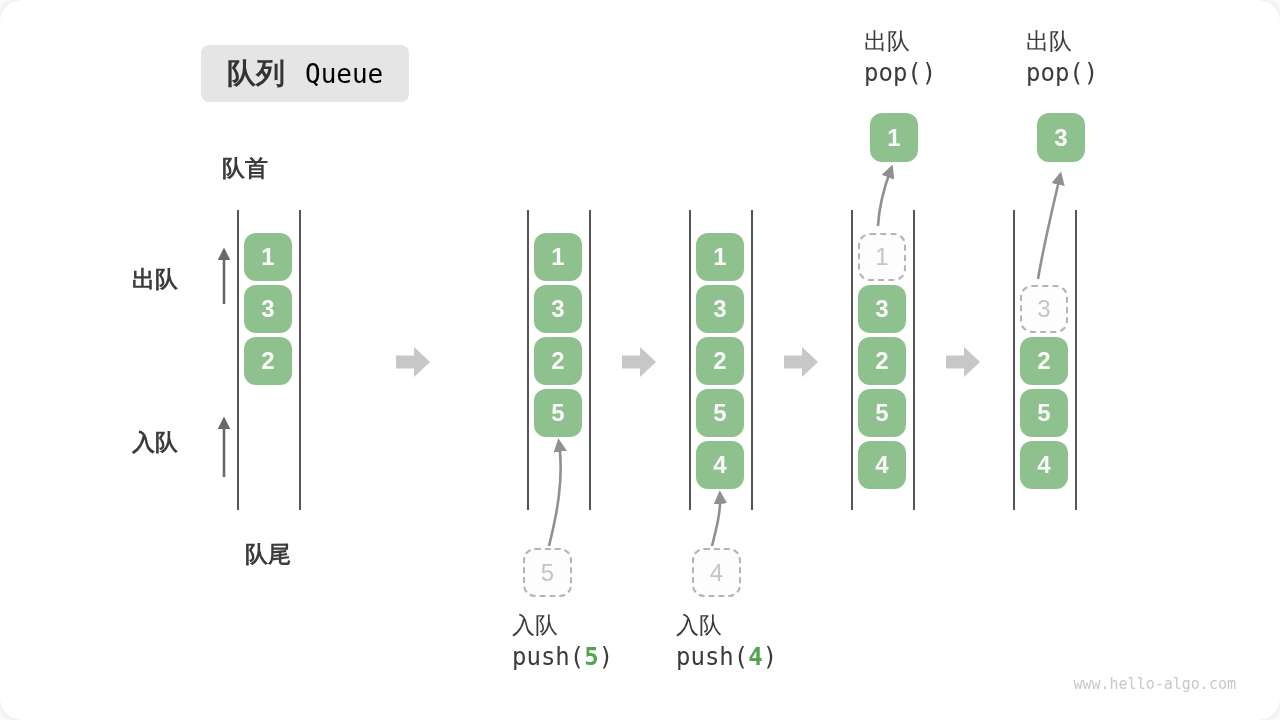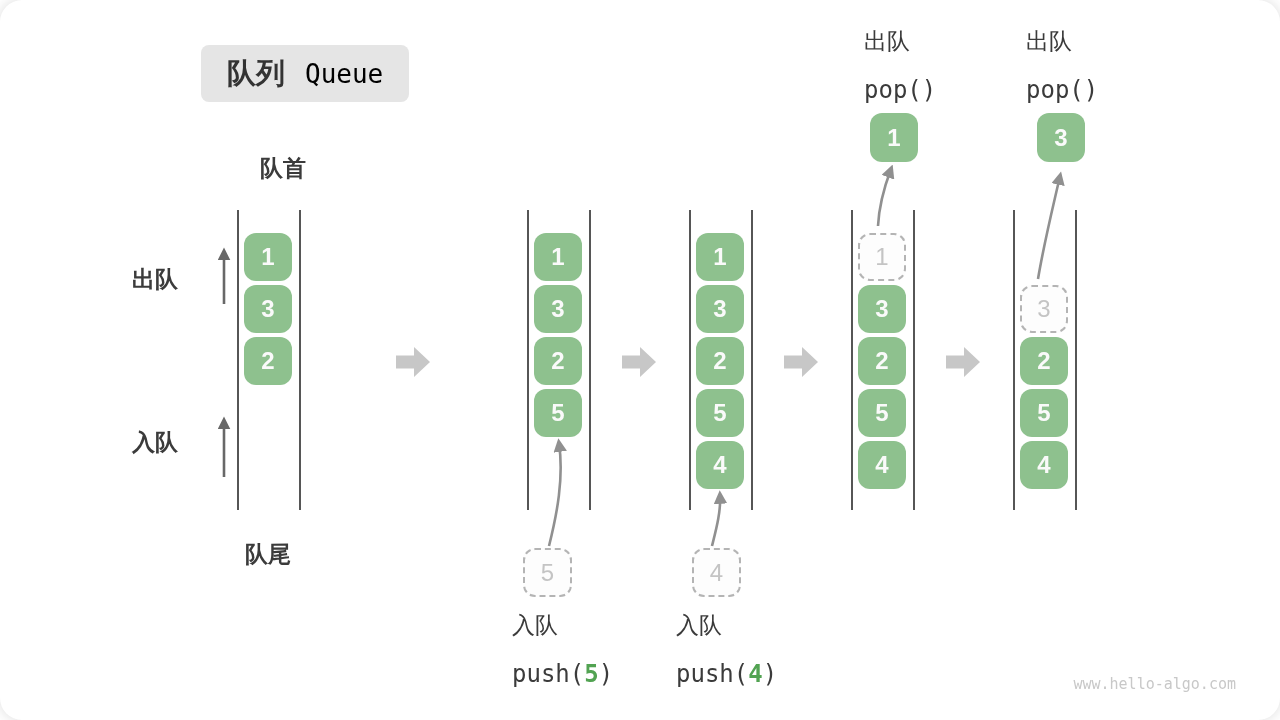--- a/index.html
+++ b/index.html
@@ -19,37 +19,37 @@
   .title-zh{font-size:29px;font-weight:700;color:#333;}
   .title-en{font-size:26px;color:#000000;font-family:"DejaVu Sans Mono",monospace;}
   .lab{position:absolute;font-size:23px;font-weight:700;color:var(--ink);white-space:nowrap;}
   .qline{position:absolute;width:2px;background:var(--line);}
   .qbox{position:absolute;width:48px;height:48px;border-radius:12px;background:var(--green);
         color:var(--green-text);display:flex;align-items:center;justify-content:center;
         font-size:24px;font-weight:700;}
   .qbox.dashed{background:#FDFDFD;border:2px dashed var(--dash-border);color:var(--dash-text);
                font-weight:400;}
   .op{position:absolute;font-size:23px;color:var(--ink);line-height:1.0;white-space:nowrap;}
-  .op .code{font-family:"DejaVu Sans Mono",monospace;font-size:24px;margin-top:25px;}
+  .op .code{font-family:"DejaVu Sans Mono",monospace;font-size:24px;margin-top:8px;}
   .op .code .argn{color:var(--accent);font-weight:700;}
   svg.overlay{position:absolute;left:0;top:0;pointer-events:none;}
   .watermark{position:absolute;right:44px;top:675px;font-size:15px;color:var(--wm);
              font-family:"DejaVu Sans Mono",monospace;}
 </style>
 </head>
 <body>
 
 <div class="canvas">
 
   <div class="title-box">
     <span class="title-zh">队列</span>
     <span class="title-en">Queue</span>
   </div>
 
-  <div class="lab" style="left:244px;top:153px;width:62px;text-align:right;">队首</div>
+  <div class="lab" style="left:222px;top:153px;width:62px;text-align:left;">队首</div>
   <div class="lab" style="left:237px;top:539px;width:62px;text-align:center;">队尾</div>
   <div class="lab" style="left:132px;top:264px;">出队</div>
   <div class="lab" style="left:132px;top:427px;">入队</div>
 
   <svg class="overlay" width="1280" height="720">
     <defs>
       <marker id="ah-curve" viewBox="0 0 10 10" refX="6.5" refY="5" markerWidth="5.2" markerHeight="5.2" orient="auto-start-reverse">
         <path d="M0,0 L10,5 L0,10 z" fill="var(--curve-arrow)"></path>
       </marker>
       <marker id="ah-side" viewBox="0 0 10 10" refX="6.5" refY="5" markerWidth="5" markerHeight="5" orient="auto-start-reverse">

